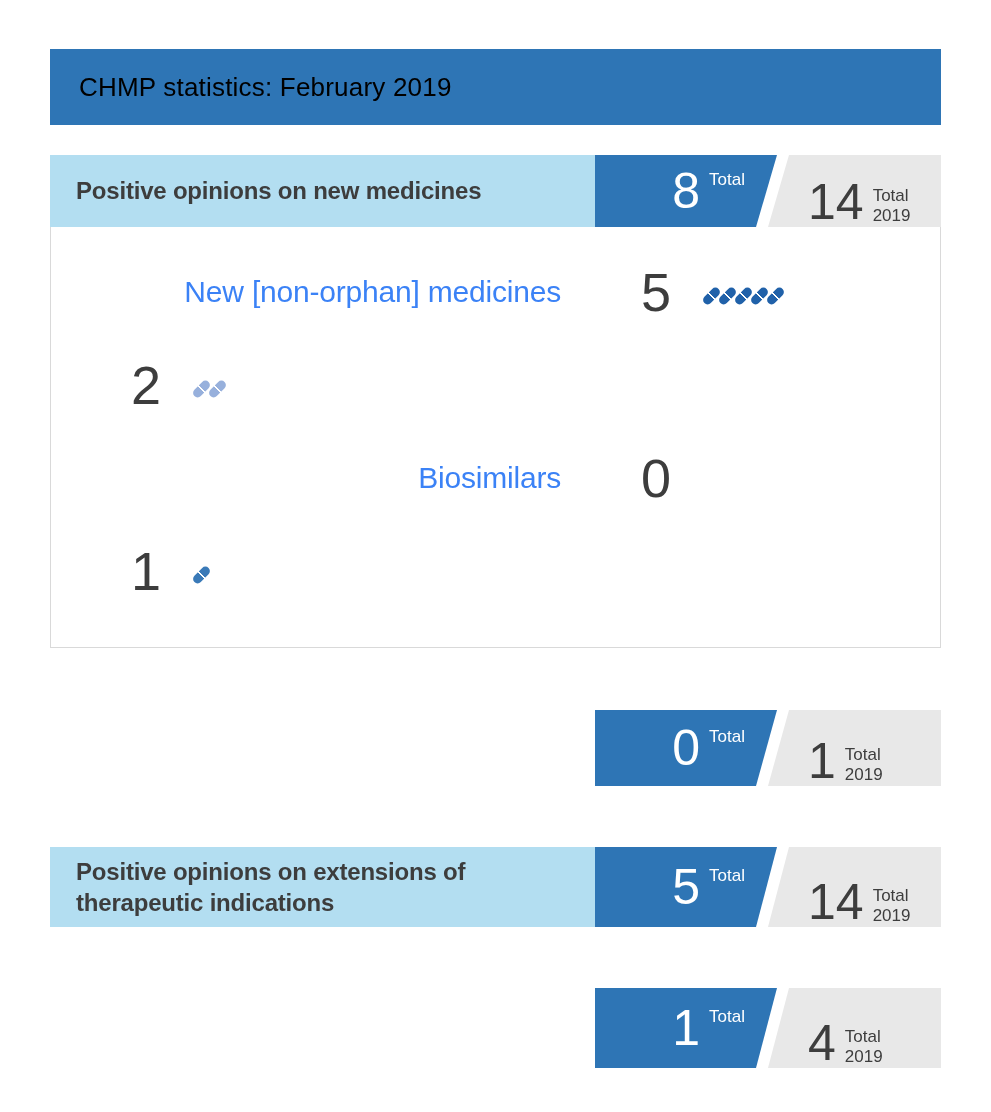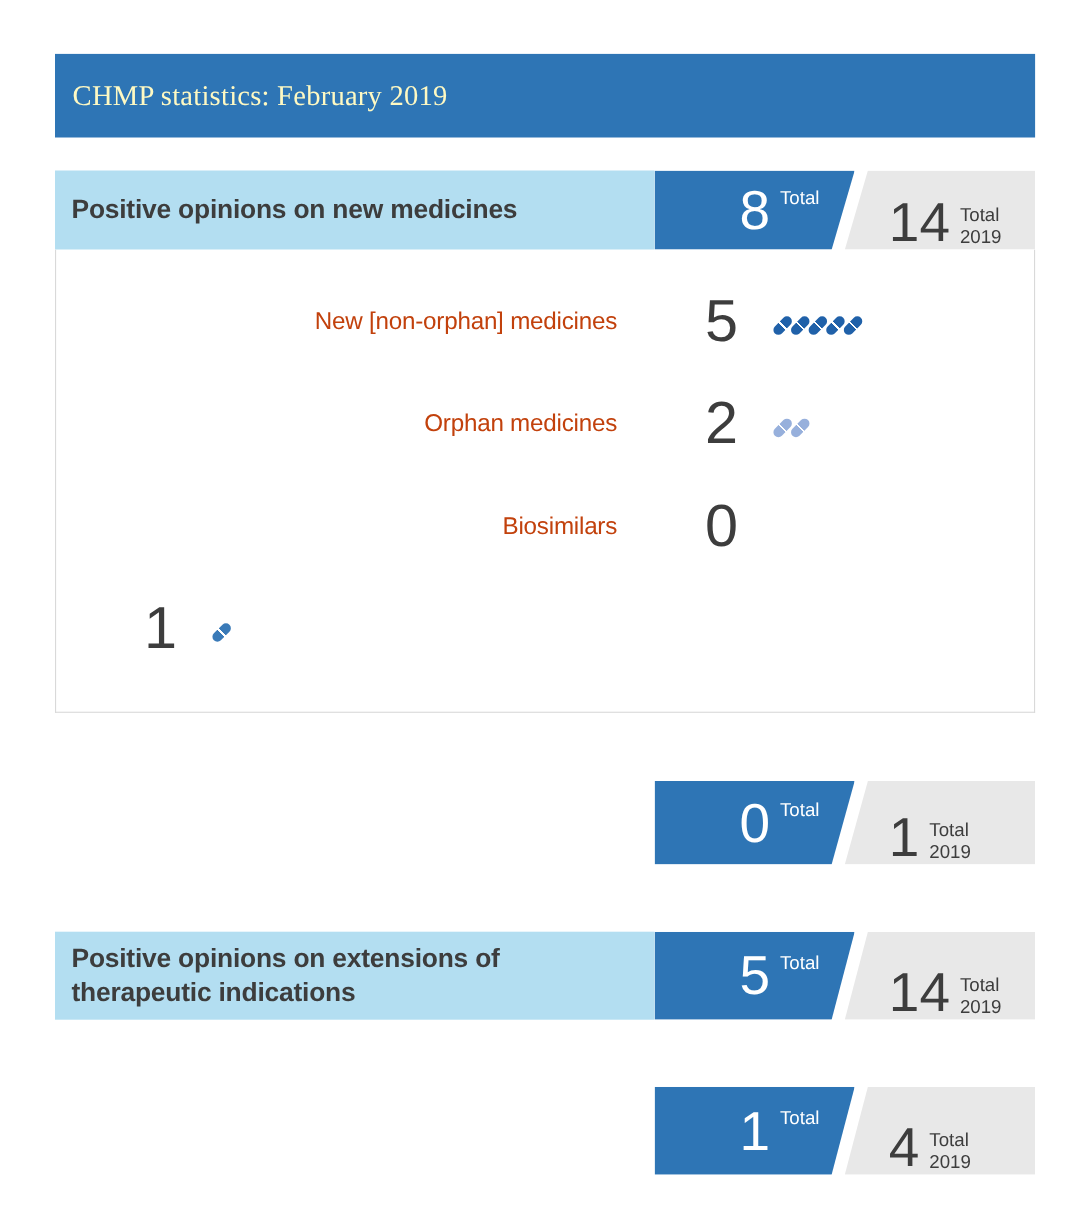--- a/index.html
+++ b/index.html
@@ -20,43 +20,43 @@
     background: #ffffff;
     overflow: hidden;
   }
 
   
   .title-bar {
     position: absolute;
     left: 50px; top: 49px;
     width: 891px; height: 76px;
     background: var(--primary-blue);
-    color: #fef9c3;
-    display: flex;
-    align-items: center;
-    padding-left: 16px;
-    font-family: Liberation Serif, serif;
+    color: #000000;
+    display: flex;
+    align-items: center;
+    padding-left: 29px;
+    font-family: Liberation Sans, sans-serif;
     font-size: 26px;
     letter-spacing: 0.2px;
   }
 
   
   .band {
     position: absolute;
     left: 50px;
     width: 891px;
   }
   .band-label {
     position: absolute;
     left: 0; top: 0; bottom: 0;
     width: 545px;
     background: var(--light-blue);
     display: flex;
     align-items: center;
-    padding-left: 15px;
+    padding-left: 26px;
     font-size: 24px;
     font-weight: bold;
     color: var(--dark-text);
     letter-spacing: -0.2px;
     line-height: 1.3;
     white-space: pre-line;
   }
   .band-month {
     position: absolute;
     left: 545px; top: 0; bottom: 0;
@@ -109,22 +109,22 @@
     padding-top: 18px;
   }
   .detail-row {
     height: 93px;
     display: flex;
     align-items: center;
   }
   .row-label {
     width: 510px;
     text-align: right;
-    font-size: 22px;
-    color: #c2410c;
+    font-size: 30px;
+    color: #3b82f6;
     letter-spacing: -0.2px;
   }
   .row-value {
     width: 62px;
     margin-left: 80px;
     font-size: 54px;
     font-weight: 400;
     color: var(--dark-text);
     line-height: 1;
   }
@@ -192,21 +192,20 @@
           </span>
           <span class="pill">
             <span class="pill-body" style="background: linear-gradient(rgb(32, 97, 169) 0px, rgb(32, 97, 169) 46%, rgba(255, 255, 255, 0.55) 46%, rgba(255, 255, 255, 0.55) 54%, rgb(32, 97, 169) 54%, rgb(32, 97, 169) 100%);"></span>
           </span>
           <span class="pill">
             <span class="pill-body" style="background: linear-gradient(rgb(32, 97, 169) 0px, rgb(32, 97, 169) 46%, rgba(255, 255, 255, 0.55) 46%, rgba(255, 255, 255, 0.55) 54%, rgb(32, 97, 169) 54%, rgb(32, 97, 169) 100%);"></span>
           </span>
         </div>
     </div>
     <div class="detail-row">
-      <div class="row-label">Orphan medicines</div>
       <div class="row-value">2</div>
       <div class="row-pills">
           <span class="pill">
             <span class="pill-body" style="background: linear-gradient(rgb(151, 176, 220) 0px, rgb(151, 176, 220) 46%, rgba(255, 255, 255, 0.55) 46%, rgba(255, 255, 255, 0.55) 54%, rgb(151, 176, 220) 54%, rgb(151, 176, 220) 100%);"></span>
           </span>
           <span class="pill">
             <span class="pill-body" style="background: linear-gradient(rgb(151, 176, 220) 0px, rgb(151, 176, 220) 46%, rgba(255, 255, 255, 0.55) 46%, rgba(255, 255, 255, 0.55) 54%, rgb(151, 176, 220) 54%, rgb(151, 176, 220) 100%);"></span>
           </span>
         </div>
     </div>

